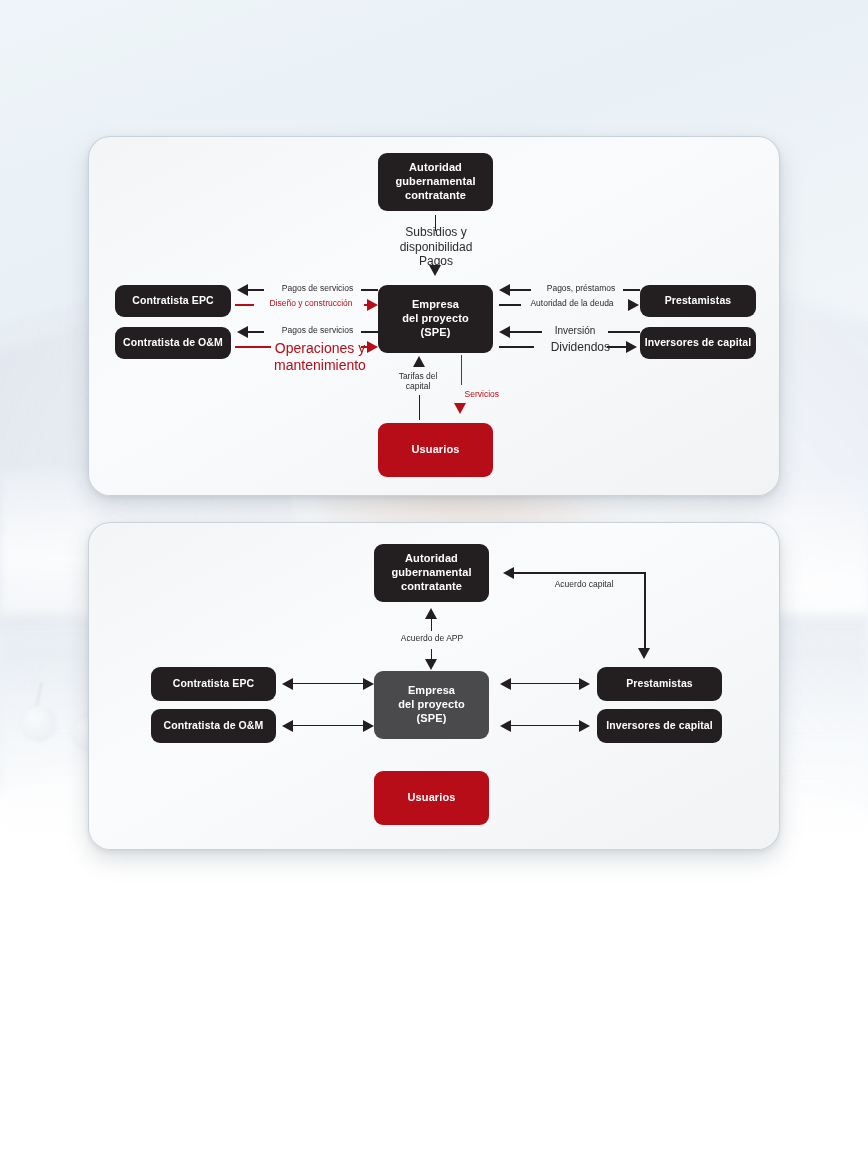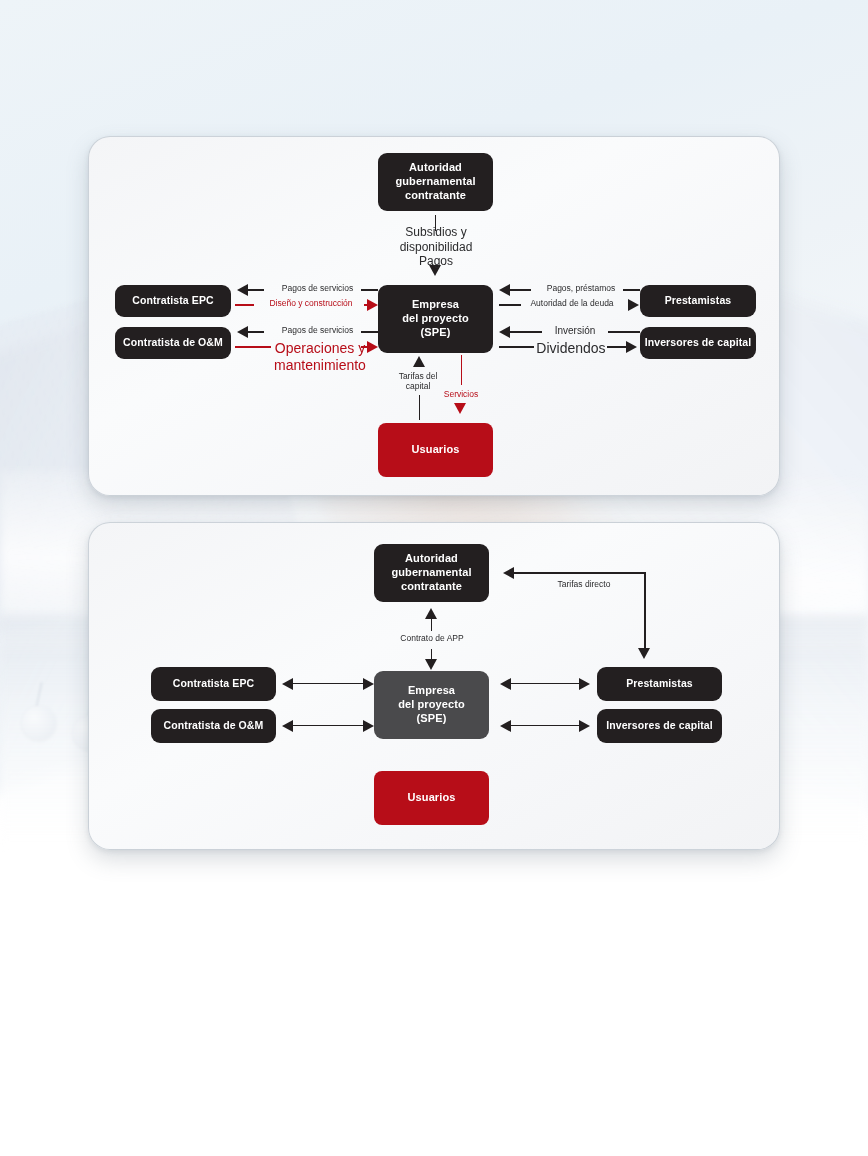--- a/index.html
+++ b/index.html
@@ -88,21 +88,21 @@
     color: #ffffff;
     font-weight: bold;
     display: flex; align-items: center; justify-content: center;
     text-align: center;
     line-height: 1.25;
     letter-spacing: .1px;
     z-index: 5;
   }
   .node.dark { background: #231f20; }
   .node.gray { background: #4a4a4c; }
-  .node.red  { background: #b70d18; border-radius: 8px; }
+  .node.red  { background: #b70d18; }
 
   
   .line { position: absolute; background: #231f20; z-index: 4; }
   .line.red { background: #b70d18; }
   .line.h { height: 1.6px; }
   .line.v { width: 1.6px; }
 
   .ar { position: absolute; width: 0; height: 0; z-index: 5; }
   .ar.right { border-top: 6px solid transparent; border-bottom: 6px solid transparent; border-left: 11px solid #231f20; }
   .ar.left  { border-top: 6px solid transparent; border-bottom: 6px solid transparent; border-right: 11px solid #231f20; }
@@ -194,55 +194,55 @@
     <div class="line h" style="left:410px; top:167.2px; width:22px;"></div>
     <div class="flabel" style="left: 428px; top: 161px; width: 110px; font-size: 8.5px; white-space: pre-line;">Autoridad de la deuda</div>
     <div class="ar right" style="left:539px; top:162px;"></div>
 
     <div class="ar left" style="left:410px; top:189px;"></div>
     <div class="line h" style="left:420px; top:194.2px; width:33px;"></div>
     <div class="flabel" style="left: 450px; top: 188px; width: 72px; font-size: 10px; white-space: pre-line;">Inversión</div>
     <div class="line h" style="left:519px; top:194.2px; width:32px;"></div>
 
     <div class="line h" style="left:410px; top:209.2px; width:35px;"></div>
-    <div class="flabel" style="left: 443px; top: 203px; width: 78px; font-size: 14px; white-space: pre-line;">Dividendos</div>
+    <div class="flabel" style="left: 443px; top: 203px; width: 78px; font-size: 12px; white-space: pre-line; text-align: right;">Dividendos</div>
     <div class="line h" style="left:518px; top:209.2px; width:21px;"></div>
     <div class="ar right" style="left:537px; top:204px;"></div>
 
     <div class="ar up" style="left:324px; top:219px;"></div>
     <div class="flabel" style="left: 288px; top: 234px; width: 82px; font-size: 8.5px; white-space: pre-line;">Tarifas del
 capital</div>
     <div class="line v" style="left:329.7px; top:258px; height:25px;"></div>
 
     <div class="line v red" style="left:371.7px; top:218px; height:30px;"></div>
-    <div class="flabel red" style="left: 334px; top: 252px; width: 76px; font-size: 8.5px; white-space: pre-line;">Servicios</div>
+    <div class="flabel red" style="left: 334px; top: 252px; width: 76px; font-size: 8.5px; white-space: pre-line; text-align: right;">Servicios</div>
     <div class="ar red down" style="left:365px; top:266px;"></div>
 
     <div class="node red" style="left: 289px; top: 286px; width: 115px; height: 54px; font-size: 11px; white-space: pre-line;">Usuarios</div>
   </div>
 </div>
 
 <div class="card" id="card2">
   <div class="card-inner">
 
     <div class="node dark" style="left: 285px; top: 21px; width: 115px; height: 58px; font-size: 11px; white-space: pre-line;">Autoridad
 gubernamental
 contratante</div>
 
     <div class="ar up" style="left:336px; top:85px;"></div>
     <div class="line v" style="left:341.7px; top:96px; height:12px;"></div>
-    <div class="flabel" style="left: 288px; top: 110px; width: 110px; font-size: 8.5px; white-space: pre-line;">Contrato de APP</div>
+    <div class="flabel" style="left: 288px; top: 110px; width: 110px; font-size: 8.5px; white-space: pre-line;">Acuerdo de APP</div>
     <div class="line v" style="left:341.7px; top:126px; height:12px;"></div>
     <div class="ar down" style="left:336px; top:136px;"></div>
 
     <div class="ar left" style="left:414px; top:44px;"></div>
     <div class="line h" style="left:424px; top:49.2px; width:133px;"></div>
     <div class="line v" style="left:555.4px; top:49.2px; height:78px;"></div>
     <div class="ar down" style="left:549px; top:125px;"></div>
-    <div class="flabel" style="left: 440px; top: 56px; width: 110px; font-size: 8.5px; white-space: pre-line;">Tarifas directo</div>
+    <div class="flabel" style="left: 440px; top: 56px; width: 110px; font-size: 8.5px; white-space: pre-line;">Acuerdo capital</div>
 
     <div class="node gray" style="left: 285px; top: 148px; width: 115px; height: 68px; font-size: 11px; white-space: pre-line;">Empresa
 del proyecto
 (SPE)</div>
 
     <div class="node dark" style="left: 62px; top: 144px; width: 125px; height: 34px; font-size: 10.5px; white-space: pre-line;">Contratista EPC</div>
 
     <div class="node dark" style="left: 62px; top: 186px; width: 125px; height: 34px; font-size: 10.5px; white-space: pre-line;">Contratista de O&amp;M</div>
 
     <div class="node dark" style="left: 508px; top: 144px; width: 125px; height: 34px; font-size: 10.5px; white-space: pre-line;">Prestamistas</div>

